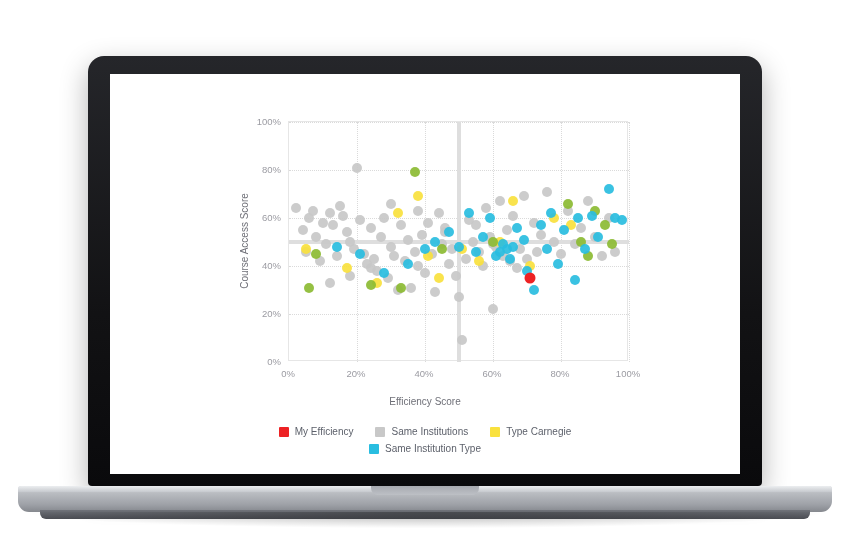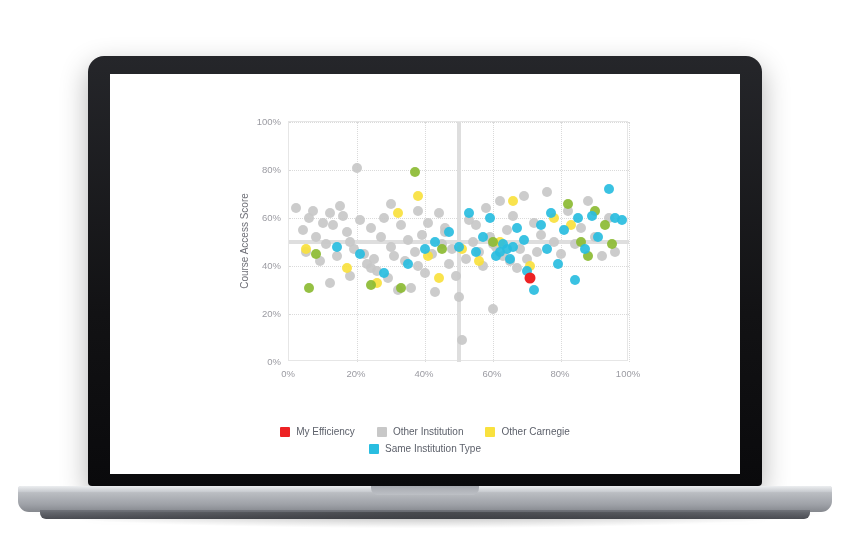--- a/index.html
+++ b/index.html
@@ -300,34 +300,35 @@
           <div id="x-ticks">
               <div class="xtick" style="left: 0px;">0%</div>
               <div class="xtick" style="left: 68px;">20%</div>
               <div class="xtick" style="left: 136px;">40%</div>
               <div class="xtick" style="left: 204px;">60%</div>
               <div class="xtick" style="left: 272px;">80%</div>
               <div class="xtick" style="left: 340px;">100%</div>
             </div>
         </div>
 
+        <div id="x-axis-title">Efficiency Score</div>
 
         <div id="legend">
             <div class="legend-row">
               <div class="legend-item">
                 <span class="legend-swatch" style="background: rgb(237, 34, 36);"></span>
                 <span class="legend-label">My Efficiency</span>
               </div>
               <div class="legend-item">
                 <span class="legend-swatch" style="background: rgb(200, 200, 200);"></span>
-                <span class="legend-label">Other Institution</span>
+                <span class="legend-label">Same Institutions</span>
               </div>
               <div class="legend-item">
                 <span class="legend-swatch" style="background: rgb(249, 225, 62);"></span>
-                <span class="legend-label">Other Carnegie</span>
+                <span class="legend-label">Type Carnegie</span>
               </div>
             </div>
             <div class="legend-row">
               <div class="legend-item">
                 <span class="legend-swatch" style="background: rgb(41, 189, 224);"></span>
                 <span class="legend-label">Same Institution Type</span>
               </div>
             </div>
           </div>
 

